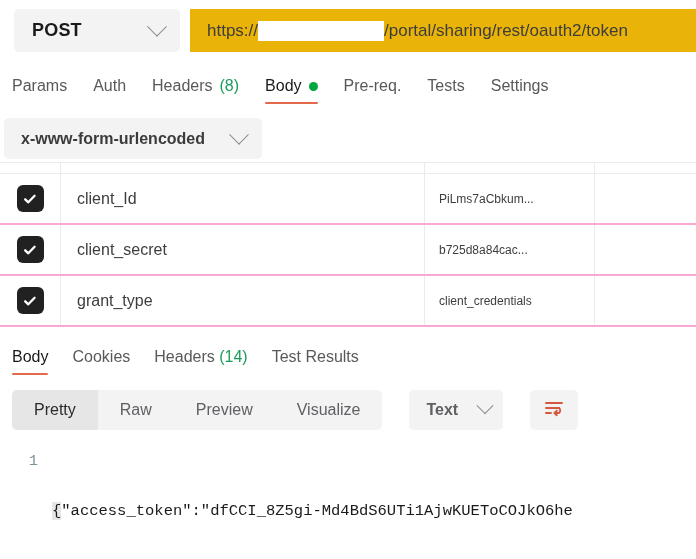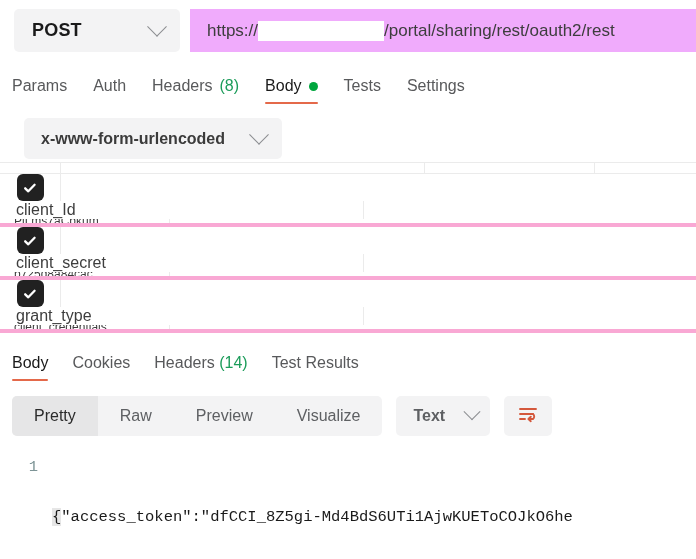--- a/index.html
+++ b/index.html
@@ -46,21 +46,21 @@
     width: 13px;
     height: 13px;
     border-right: 1.8px solid #8b8d90;
     border-bottom: 1.8px solid #8b8d90;
     transform: rotate(45deg) translate(-3px, -3px);
     flex: none;
   }
   .url-field {
     flex: 1;
     height: 43px;
-    background: #f0abfc;
+    background: #eab308;
     margin-left: 10px;
     display: flex;
     align-items: center;
     padding-left: 17px;
     box-sizing: border-box;
     font-size: 17px;
     color: #3d3d3d;
     white-space: nowrap;
     overflow: hidden;
   }
@@ -112,21 +112,21 @@
     width: 9px;
     height: 9px;
     border-radius: 50%;
     background: #00a63e;
     display: inline-block;
     flex: none;
   }
 
   
   .bodytype-row {
-    padding: 14px 0 0 24px;
+    padding: 14px 0 0 4px;
     height: 52px;
     box-sizing: border-box;
   }
   .bodytype-select {
     display: inline-flex;
     align-items: center;
     justify-content: space-between;
     min-width: 258px;
     height: 41px;
     background: #f3f3f4;
@@ -164,23 +164,22 @@
     position: absolute;
     top: 0;
     bottom: 0;
     width: 1px;
     background: #ebebeb;
   }
   .kv-row {
     display: flex;
     align-items: flex-start;
     height: 49px;
-    border-bottom: 4px solid #f9a8d4;
+    border-bottom: 2px solid #f9a8d4;
     position: relative;
-    flex-direction: column;
   }
   .kv-check-cell {
     width: 60px;
     min-width: 60px;
     display: flex;
     align-items: center;
     justify-content: center;
     align-self: stretch;
     border-right: 1px solid #ebebeb;
   }
@@ -256,21 +255,21 @@
   }
 
   
   .view-toolbar {
     display: flex;
     align-items: center;
     padding-left: 12px;
     margin-top: 12px;
     height: 46px;
     box-sizing: border-box;
-    gap: 14px;
+    gap: 27px;
   }
   .seg-group {
     display: flex;
     align-items: stretch;
     background: #f3f3f4;
     border-radius: 5px;
     height: 40px;
     overflow: hidden;
   }
   .seg-btn {
@@ -349,38 +348,41 @@
 <body>
 
 <div class="urlbar-row">
   <div class="method-select">
     <span class="method-label">POST</span>
     <span class="chev"></span>
   </div>
   <div class="url-field">
     <span>https://</span>
       <span class="url-redact"></span>
-      <span>/portal/sharing/rest/oauth2/rest</span>
+      <span>/portal/sharing/rest/oauth2/token</span>
   </div>
 </div>
 
 <div class="req-tabs">
   <div class="req-tab">
     <span>Params</span>
   </div>
   <div class="req-tab">
     <span>Auth</span>
   </div>
   <div class="req-tab">
     <span>Headers</span>
     <span class="tab-count">(8)</span>
   </div>
   <div class="req-tab active">
     <span>Body</span>
     <span class="green-dot"></span>
+  </div>
+  <div class="req-tab">
+    <span>Pre-req.</span>
   </div>
   <div class="req-tab">
     <span>Tests</span>
   </div>
   <div class="req-tab">
     <span>Settings</span>
   </div>
 </div>
 
 <div class="bodytype-row">

